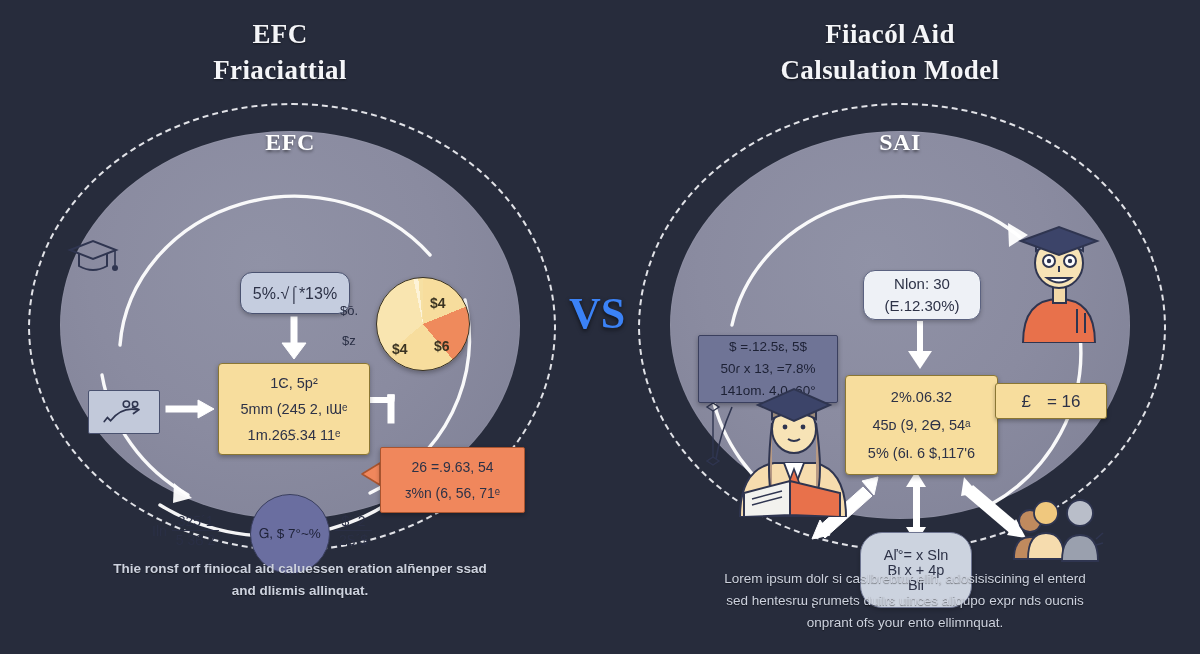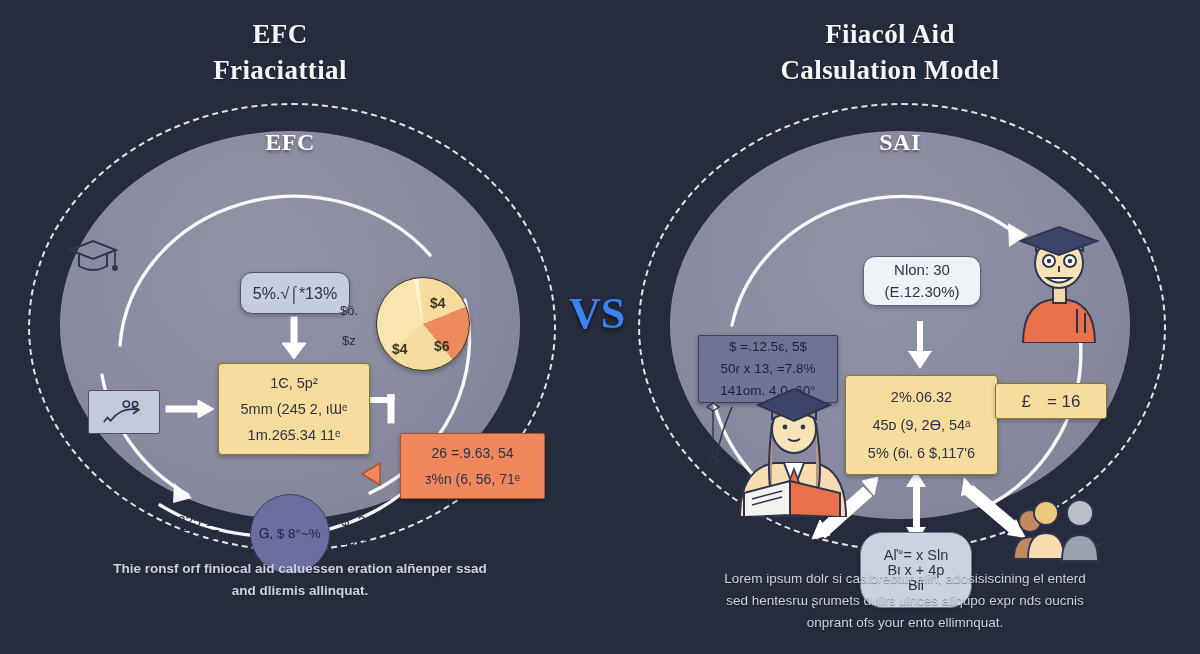--- a/index.html
+++ b/index.html
@@ -114,21 +114,21 @@
   }
   .box-yellowchip{
     background:#f7dd9d;border:1.6px solid #8a7633;border-radius:3px;
     color:#2d3247;
     box-shadow:0 2px 4px rgba(0,0,0,.28);
   }
 
   
   #lb-formula{left:230px;top:177px;width:110px;height:42px;font-size:16px;}
   #lb-main{left:208px;top:268px;width:152px;height:92px;font-size:14.5px;line-height:26px;}
-  #lb-orange{left:370px;top:338px;width:145px;height:66px;font-size:14px;line-height:26px;margin-left:20px;}
+  #lb-orange{left:370px;top:352px;width:145px;height:66px;font-size:14px;line-height:26px;}
   #lb-icon-card{
     left:78px;top:295px;width:72px;height:44px;
     background:#c2c9da;border:1.6px solid #4a5270;border-radius:2px;
   }
   .pie{
     position:absolute;left:366px;top:182px;width:92px;height:92px;
     border-radius:50%;
     border:1.6px solid #3a3322;
     background:conic-gradient(
       from -6deg,
@@ -152,21 +152,21 @@
   .frac .den{display:block;text-align:center;padding:1px 4px 0;border-top:1.6px solid #2a2f45;}
   .frac .stack{display:inline-block;}
   .purple-circle{
     position:absolute;left:240px;top:399px;width:78px;height:78px;border-radius:50%;
     background:#6a6ea0;border:1.8px solid #3a3f5e;
     display:flex;align-items:center;justify-content:center;
     font-size:13.5px;color:#1e2238;
   }
 
   
-  #rb-top{left:243px;top:161px;width:118px;height:50px;font-size:15px;line-height:22px;}
+  #rb-top{left:243px;top:175px;width:118px;height:50px;font-size:15px;line-height:22px;}
   #rb-main{left:225px;top:280px;width:153px;height:100px;font-size:14.5px;line-height:28px;}
   #rb-navy{left:78px;top:240px;width:140px;height:68px;font-size:13.5px;line-height:22px;}
   #rb-bottom{left:240px;top:437px;width:112px;height:76px;font-size:14.5px;line-height:15px;}
   #rb-chip{left:375px;top:288px;width:112px;height:36px;font-size:17px;}
   .chip-row{display:flex;align-items:center;gap:16px;}
 
   
   .glyph{position:absolute;}
   .sr{position:absolute;width:1px;height:1px;overflow:hidden;clip:rect(0 0 0 0);}
 </style>
@@ -270,21 +270,21 @@
         <span class="den">5 3Ꮾ 2</span>
       </span>
     </div>
     <div class="frac" style="left:325px;top:418px;">
       <span class="stack">
         <span class="num">$ ´2</span>
         <span class="den">2Ꭶ´$</span>
       </span>
     </div>
 
-    <div class="purple-circle">Ꮐ, $ 8°~%</div>
+    <div class="purple-circle">Ꮐ, $ 7°~%</div>
   </div>
 
   <div class="vs">VS</div>
 
   <div class="panel" id="panel-right">
 
     <div class="ring-dashed"></div>
     <div class="disc"></div>
 
     <svg class="arc-svg" viewBox="0 0 560 460">

